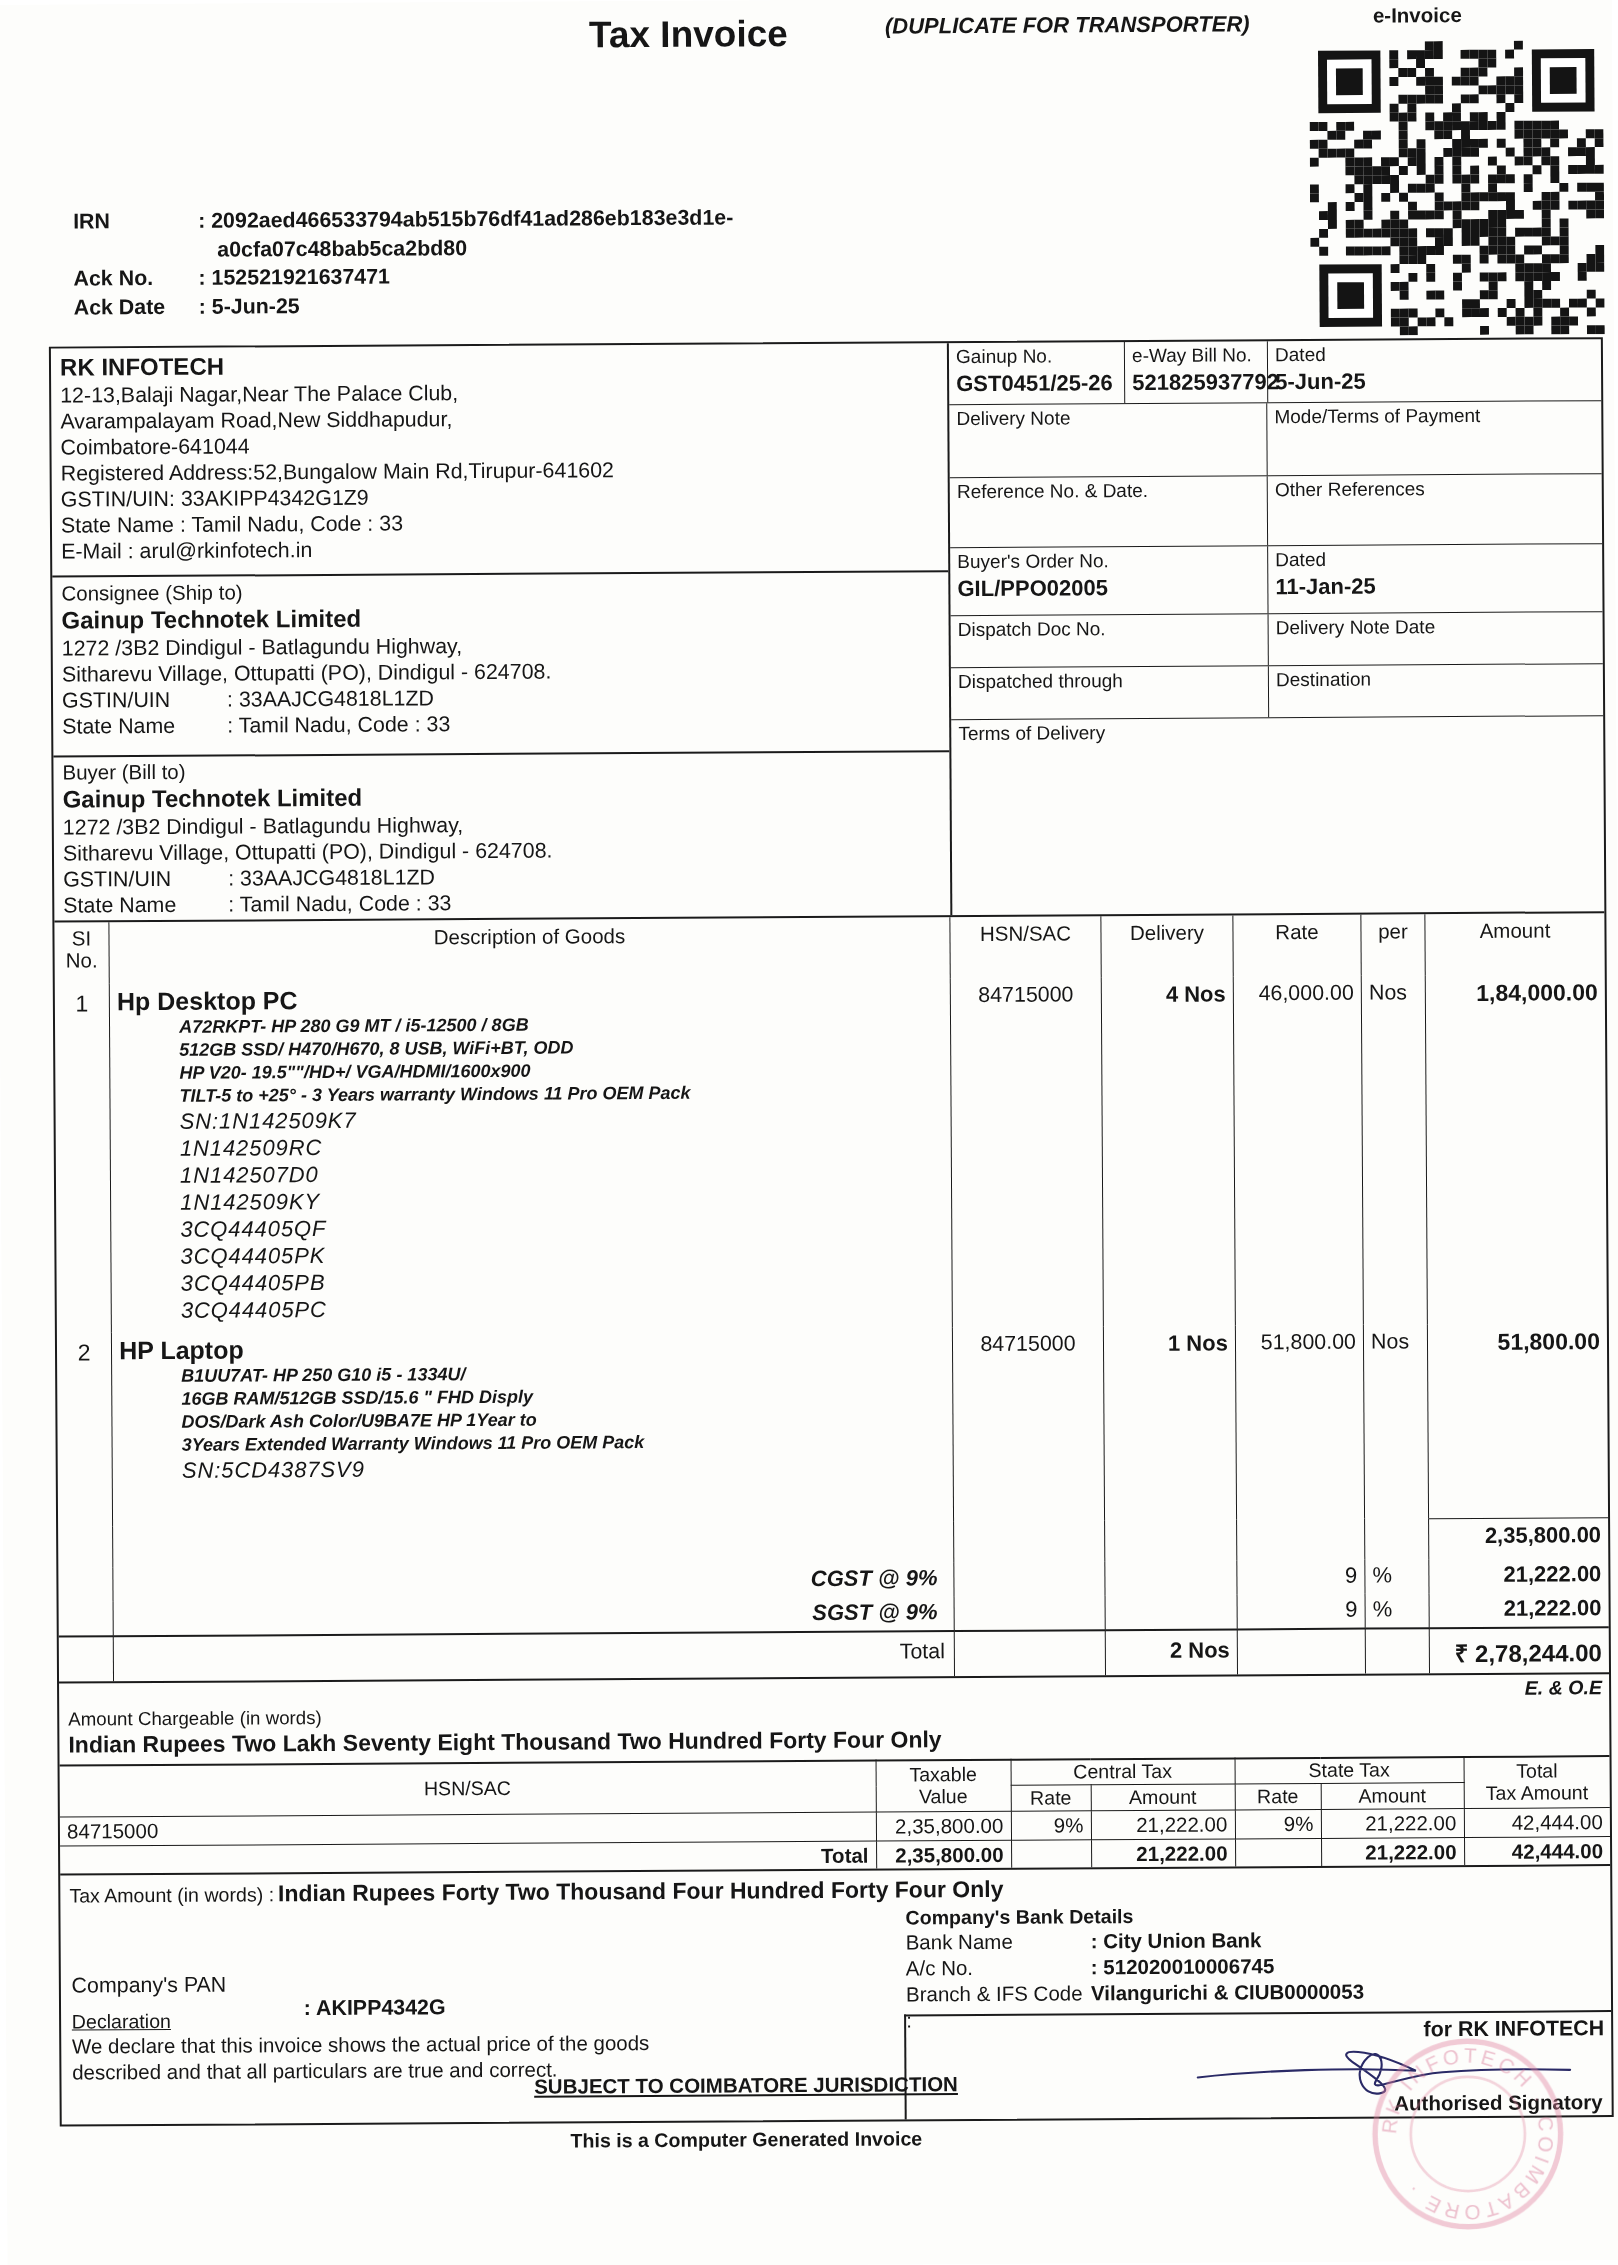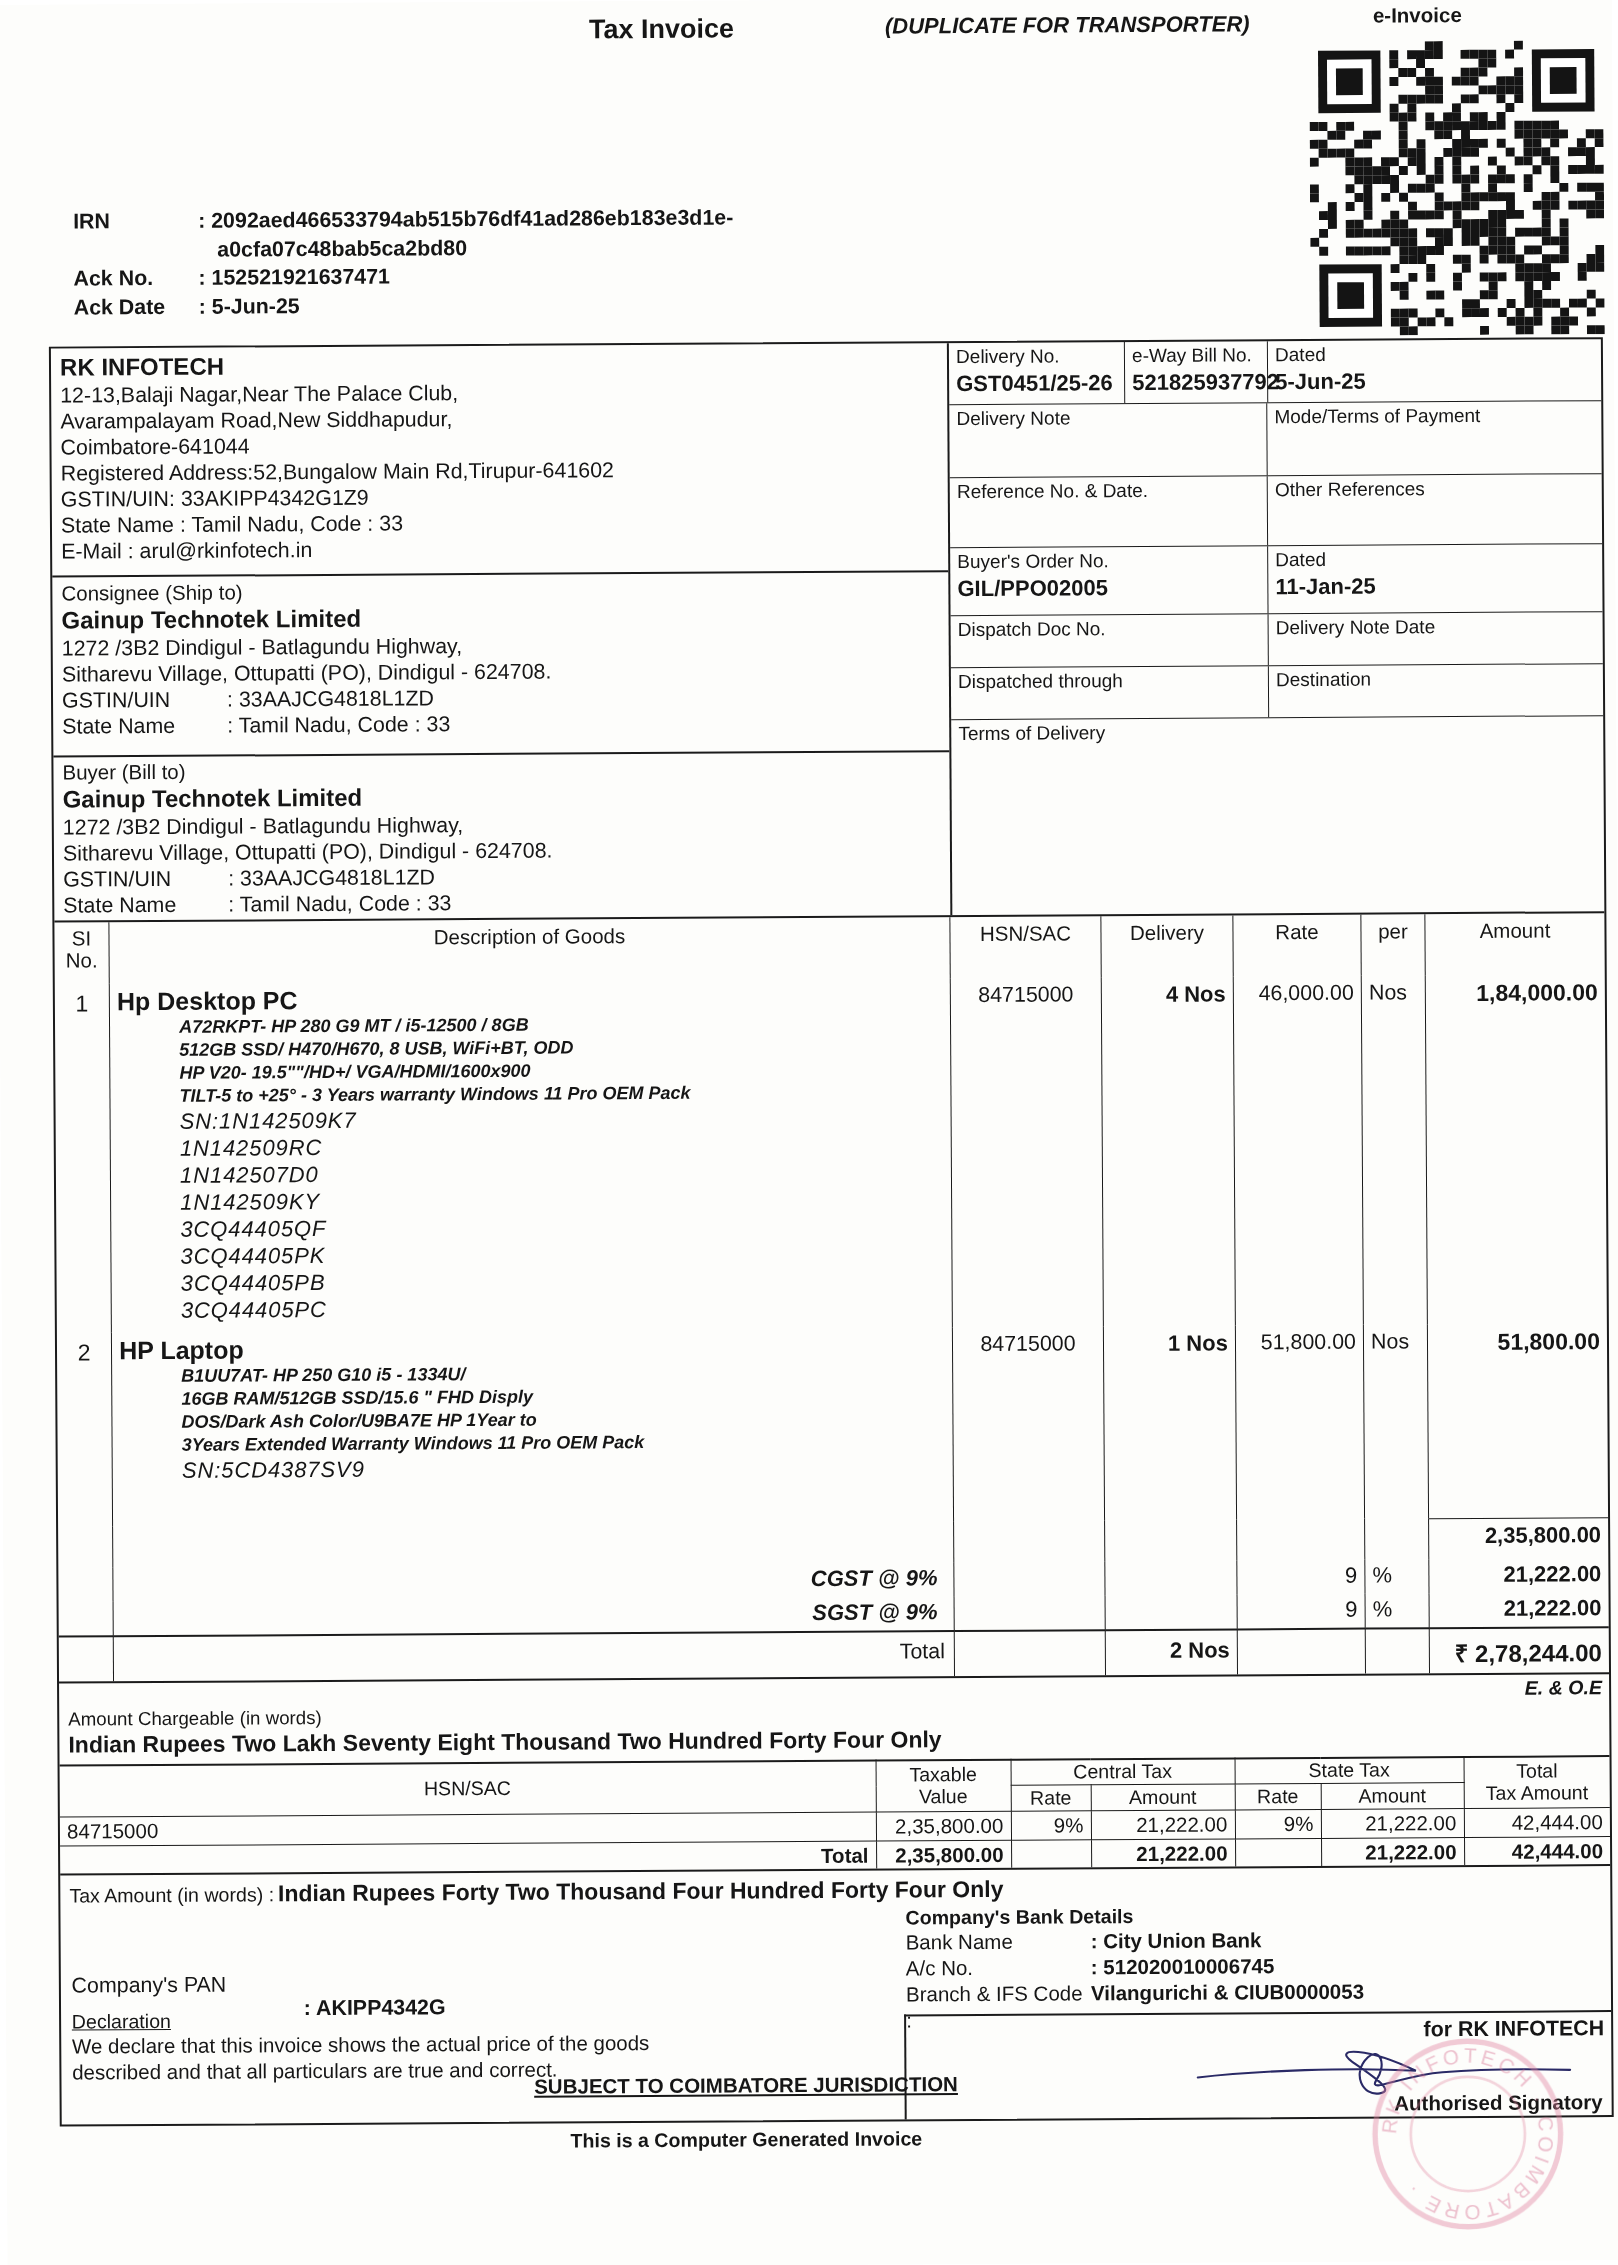--- a/index.html
+++ b/index.html
@@ -4,21 +4,21 @@
 <style>
   * { box-sizing: border-box; margin: 0; padding: 0; }
   html,body { background:#ffffff; }
   body {
     width: 1618px; height: 2265px; position: relative; overflow: hidden;
     font-family: "Liberation Sans", sans-serif; color:#161616;
   }
   .scan { position:absolute; inset:0; background:#fdfdfb; transform: rotate(-0.35deg); transform-origin: 50% 45%; }
 
   
-  .title { position:absolute; top:12.5px; left:595px; font-size:27px; font-weight:bold; }
+  .title { position:absolute; top:12.5px; left:595px; font-size:37px; font-weight:bold; }
   .copytype { position:absolute; top:14.3px; left:891px; font-size:22px; font-style:italic; font-weight:600; }
   .einv { position:absolute; top:7.1px; left:1379px; font-size:20.5px; font-weight:bold; }
   .qr { position:absolute; top:45px; right:9px; width:294px; height:294px; }
   .qr svg { display:block; }
 
   
   .irnblock { position:absolute; top:203px; left:78px; font-size:21.4px; }
   .irnrow { display:flex; line-height:28.5px; }
   .irnrow .lab { width:125px; font-weight:700; }
   .irnrow .val { font-weight:bold; max-width:713px; }
@@ -618,21 +618,21 @@
           <div class="kv">
             <span class="k">State Name</span>
             <span class="v">:  Tamil Nadu, Code : 33</span>
           </div>
         </div>
       </div>
 
       <div class="metacol">
         <div class="mrow r1">
           <div class="mcell w-inv">
-            <span class="mlabel">Delivery No.</span>
+            <span class="mlabel">Gainup No.</span>
             <span class="mval">GST0451/25-26</span>
           </div>
           <div class="mcell w-eway">
             <span class="mlabel">e-Way Bill No.</span>
             <span class="mval">521825937792</span>
           </div>
           <div class="mcell w-mright">
             <span class="mlabel">Dated</span>
             <span class="mval">5-Jun-25</span>
           </div>

